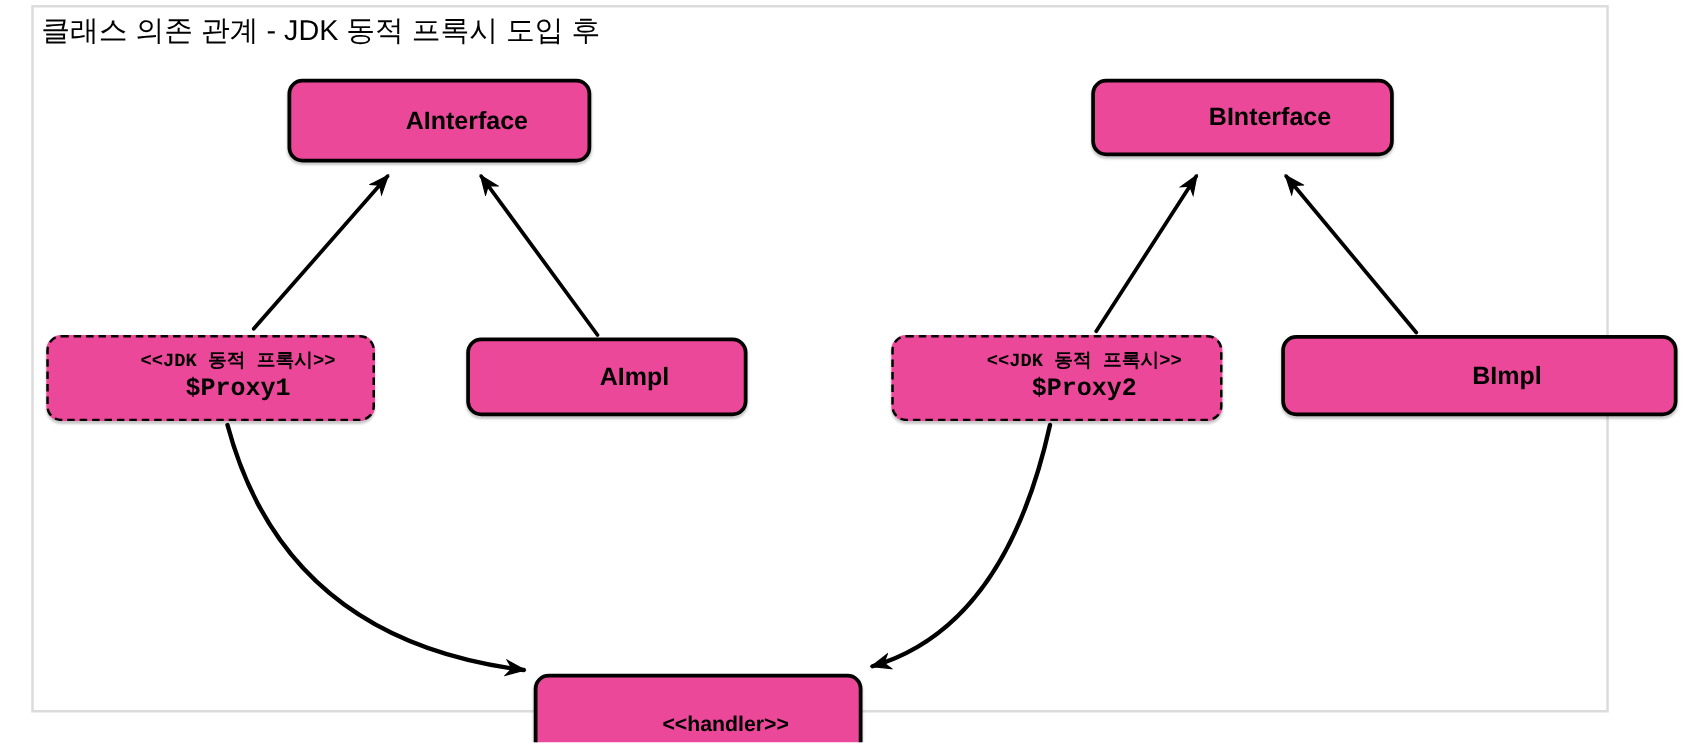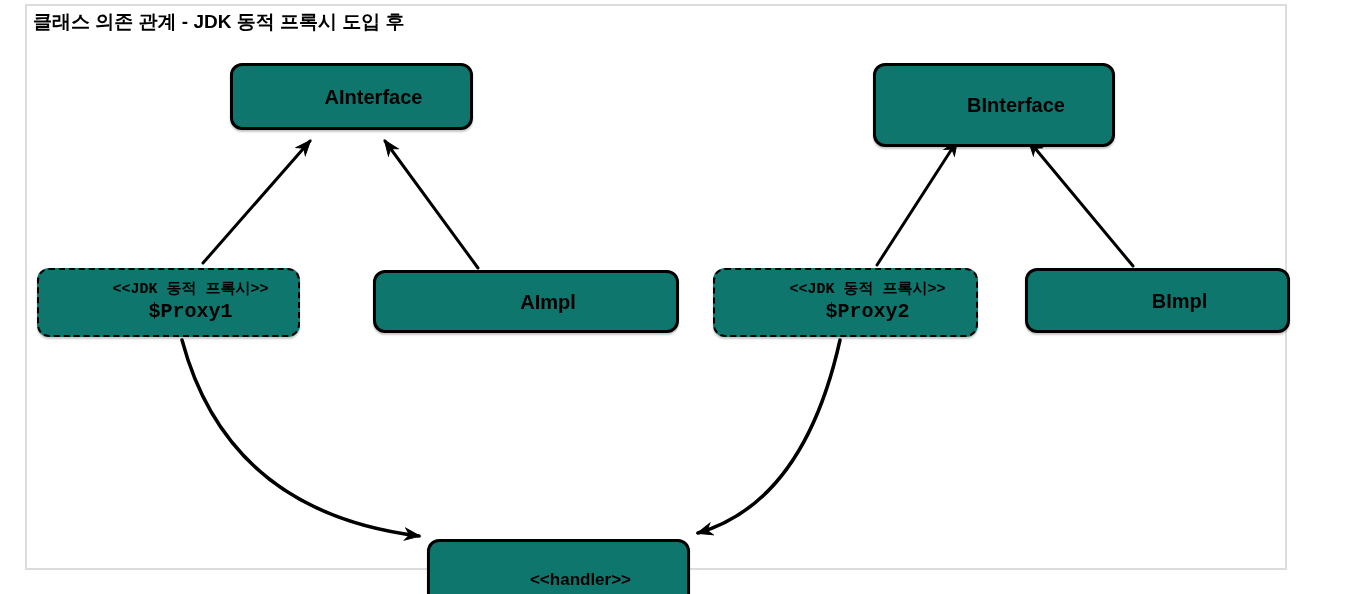--- a/index.html
+++ b/index.html
@@ -22,37 +22,37 @@
     width: 1262px;
     height: 566px;
     border: 2px solid #dcdcdc;
     background: #ffffff;
     box-sizing: border-box;
   }
   .diagram-title {
     position: absolute;
     left: 33px;
     top: 9px;
-    font-size: 19px;
-    font-weight: 700;
+    font-size: 23px;
+    font-weight: 400;
     color: #000000;
     white-space: nowrap;
   }
   .edges-svg {
     position: absolute;
     left: 0;
     top: 0;
     width: 1348px;
     height: 594px;
     pointer-events: none;
   }
   .node {
     position: absolute;
     box-sizing: border-box;
-    background: #0f766e;
+    background: #ec4899;
     border: 3px solid #000000;
     border-radius: 12px;
     display: flex;
     flex-direction: column;
     align-items: center;
     justify-content: center;
     text-align: center;
     box-shadow: 0 2px 2px rgba(0,0,0,0.22);
     padding-left: 44px;
   }
@@ -71,25 +71,25 @@
     font-size: 15px;
     font-weight: 700;
     color: #000000;
     line-height: 1.25;
   }
   .node.handler .stereotype {
     font-size: 17px;
   }
   
   .n-ainterface { left: 230px; top: 63px;  width: 243px; height: 67px; }
-  .n-binterface { left: 873px; top: 63px;  width: 242px; height: 84px; }
+  .n-binterface { left: 873px; top: 63px;  width: 242px; height: 62px; }
   .n-proxy1     { left: 37px;  top: 268px; width: 263px; height: 69px; }
-  .n-aimpl      { left: 373px; top: 270px; width: 306px; height: 63px; }
+  .n-aimpl      { left: 373px; top: 270px; width: 225px; height: 63px; }
   .n-proxy2     { left: 713px; top: 268px; width: 265px; height: 69px; }
-  .n-bimpl      { left: 1025px;top: 268px; width: 265px; height: 65px; align-items: center; }
+  .n-bimpl      { left: 1025px;top: 268px; width: 317px; height: 65px; align-items: center; }
   .n-handler    { left: 427px; top: 503px; width: 263px; height: 82px; margin-top: 36px; }
 </style>
 </head>
 <body>
 
 <div class="canvas">
 
   <div class="frame"></div>
 
   <div class="diagram-title">클래스 의존 관계 - JDK 동적 프록시 도입 후</div>

